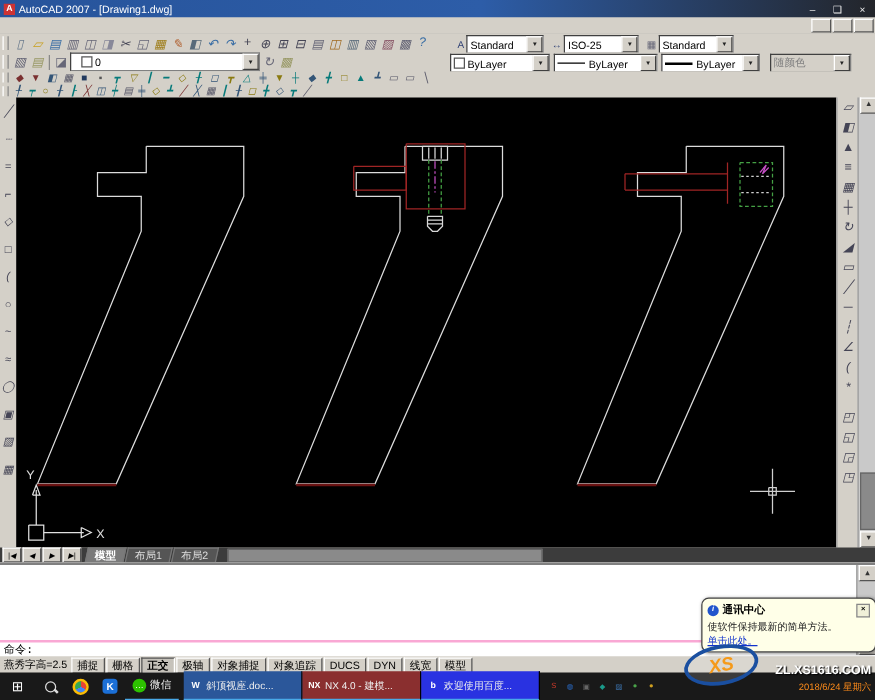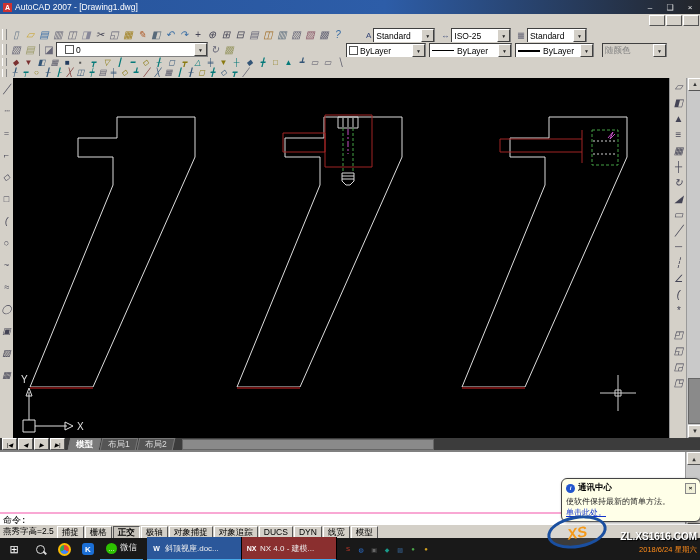--- a/index.html
+++ b/index.html
@@ -250,21 +250,21 @@
     <span class="arrow">▼</span>
   </span>
   <span style="display:flex">
       <span class="ticon">
         <i style="color: rgb(102, 102, 119);">↻</i>
       </span>
       <span class="ticon">
         <i style="color: rgb(153, 153, 102);">▩</i>
       </span>
     </span>
-  <span class="abs" style="left:346px;top:1px;display:flex;align-items:flex-end">
+  <span class="abs" style="left:360px;top:1px;display:flex;align-items:flex-end">
     <span class="combo" style="width:76px">
       <span class="swatch"></span>
       <span>ByLayer</span>
       <span class="arrow">▼</span>
     </span>
     <span class="combo" style="width:79px;margin-left:3px">
       <span class="lineglyph"></span>
       <span>ByLayer</span>
       <span class="arrow">▼</span>
     </span>
@@ -660,20 +660,24 @@
   </span>
   <span style="display:flex;margin-left:4px">
       <span class="task doc">
       <span class="ticonq">W</span>
       <span>斜顶视座.doc...</span>
     </span>
       <span class="task nx">
       <span class="ticonq">NX</span>
       <span>NX 4.0 - 建模...</span>
     </span>
+      <span class="task baidu">
+      <span class="ticonq">b</span>
+      <span>欢迎使用百度...</span>
+    </span>
     </span>
   <span class="tray">
       <span class="trayicon">
         <i style="font-style: normal; color: rgb(208, 58, 42);">S</i>
       </span>
       <span class="trayicon">
         <i style="font-style: normal; color: rgb(42, 111, 208);">◍</i>
       </span>
       <span class="trayicon">
         <i style="font-style: normal; color: rgb(102, 102, 102);">▣</i>

